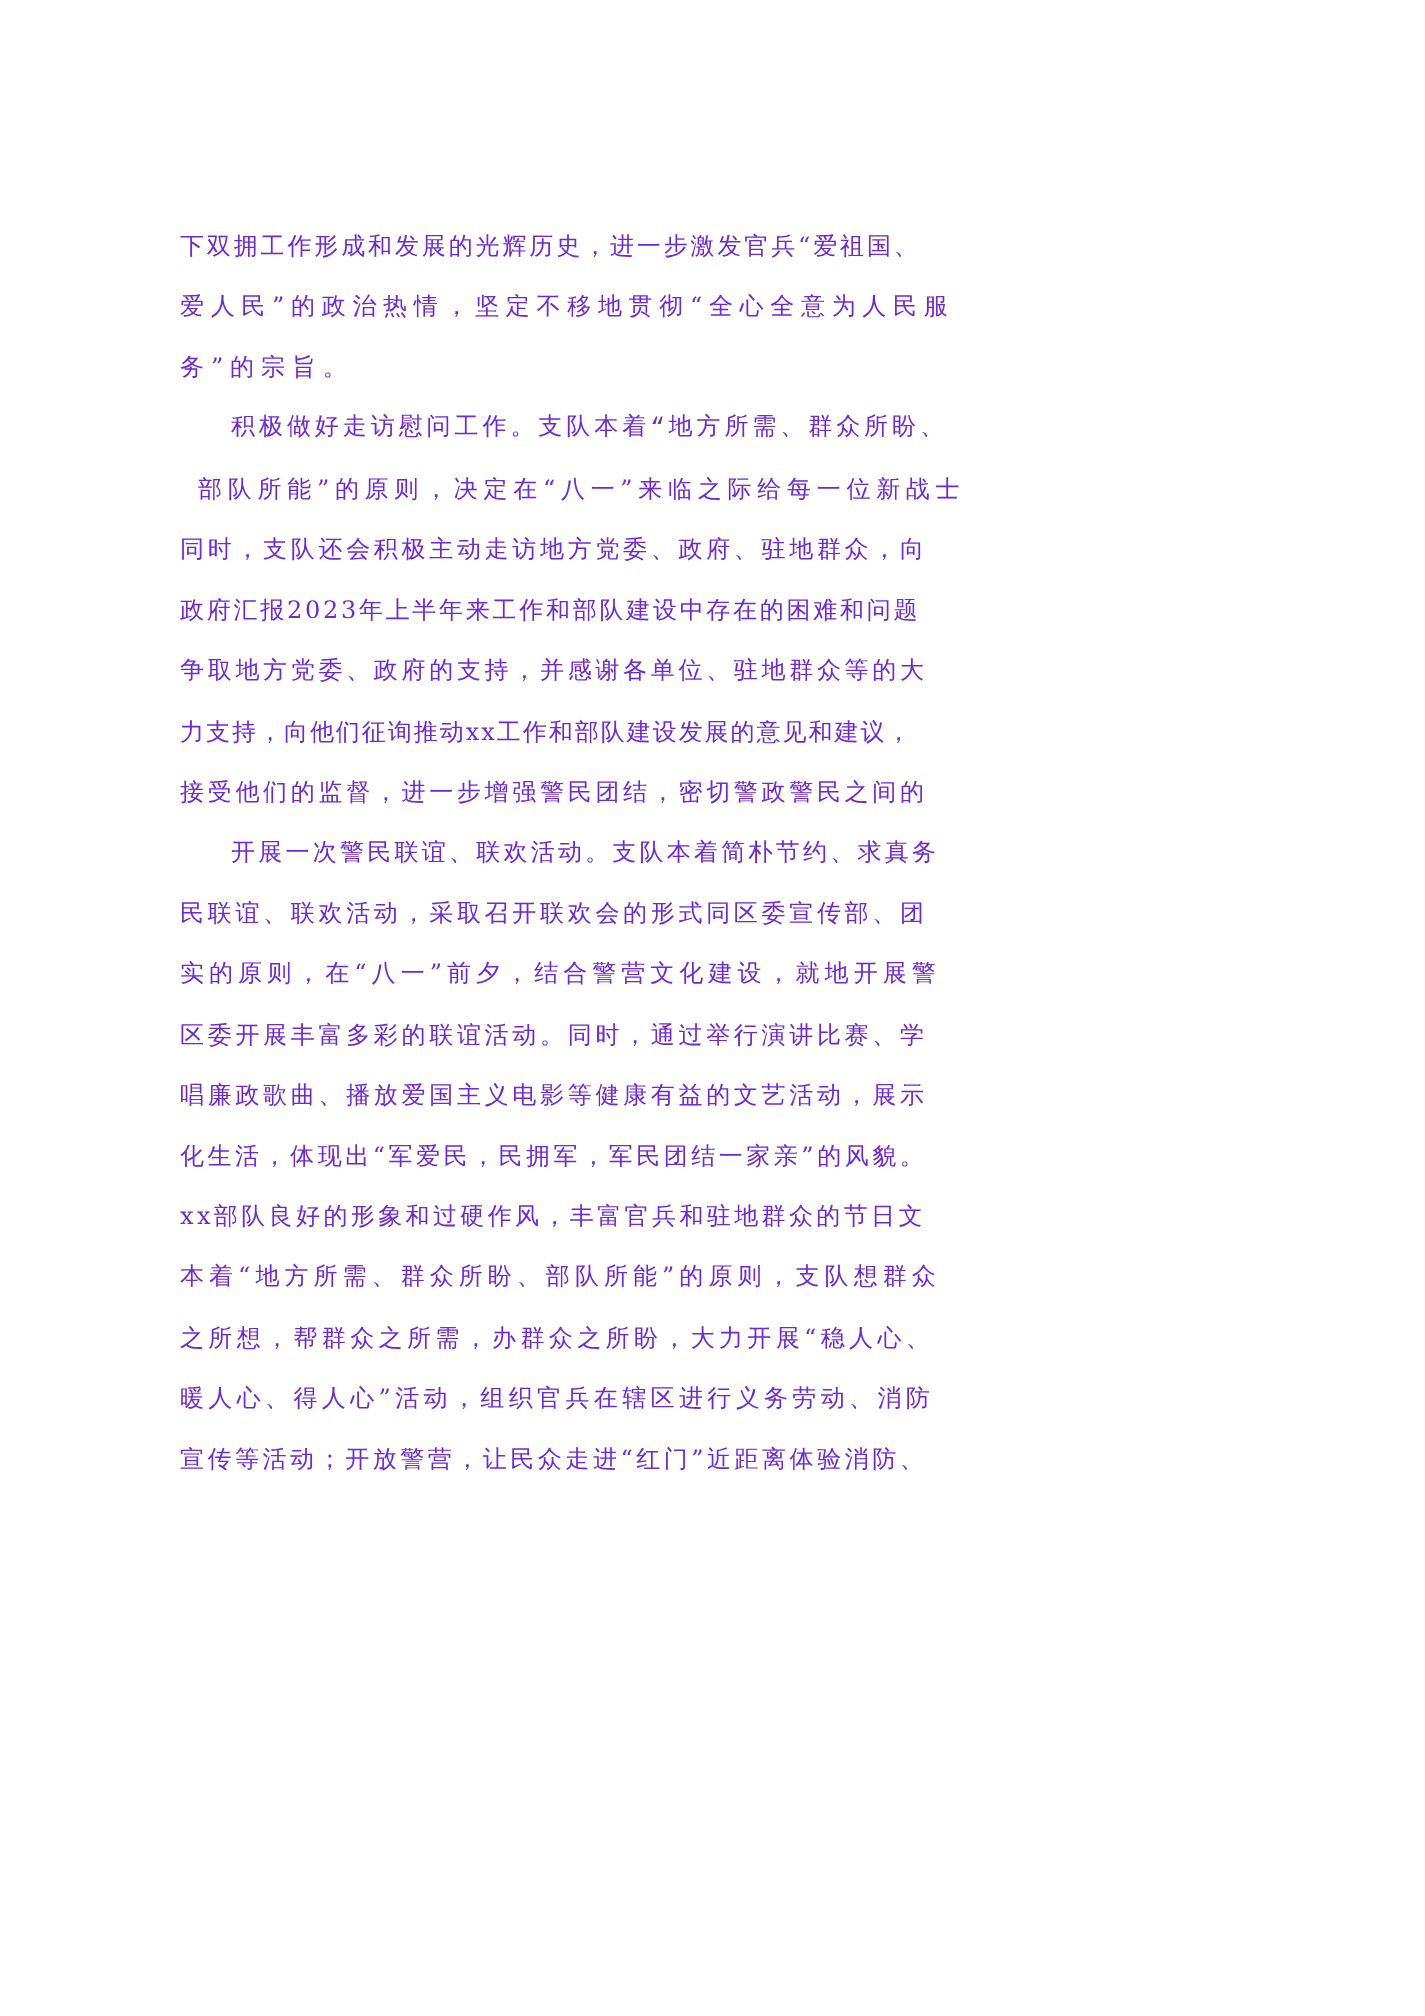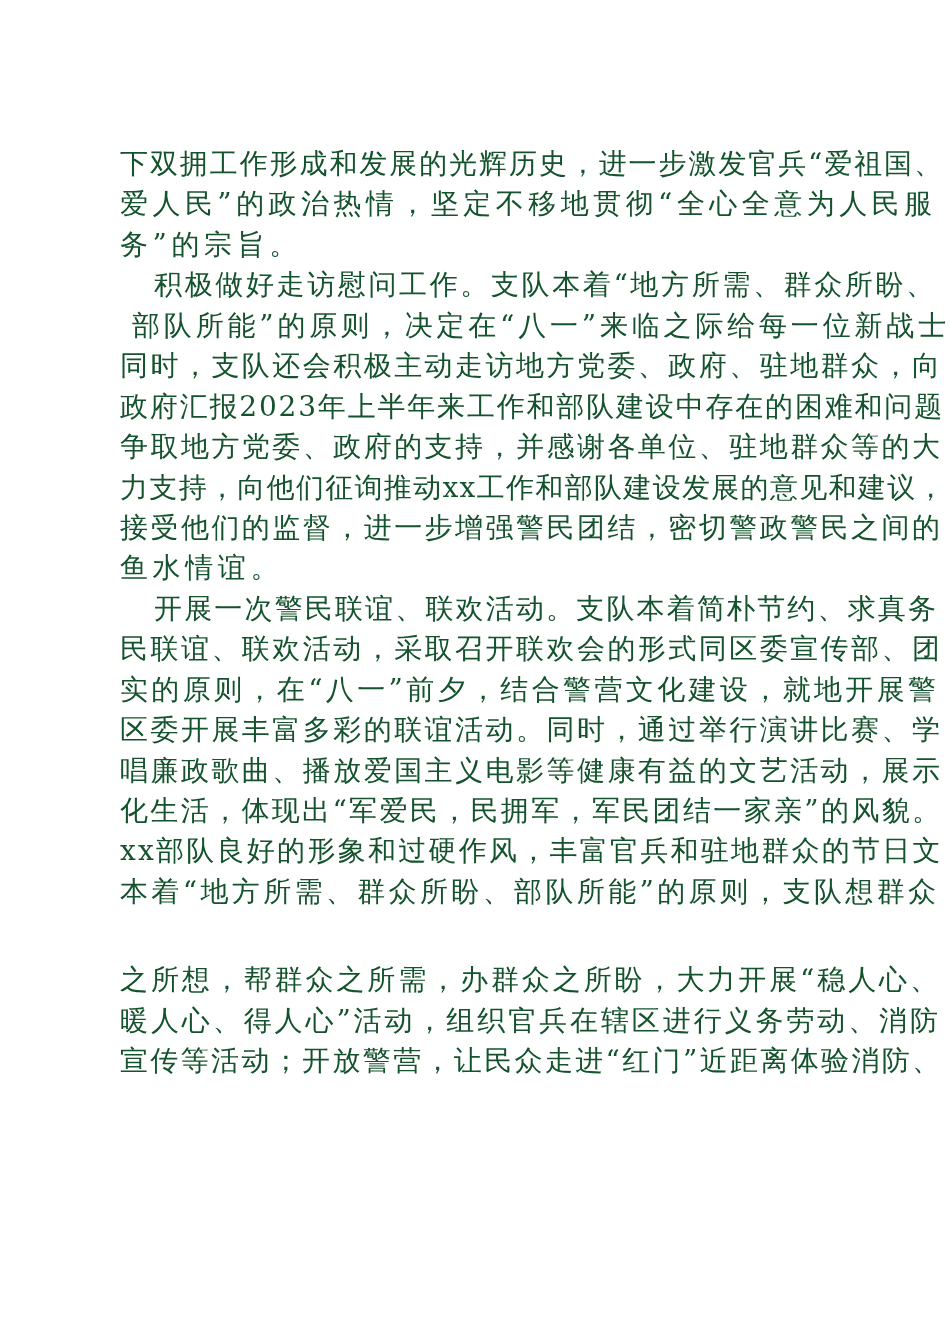--- a/index.html
+++ b/index.html
@@ -16,22 +16,22 @@
   .page {
     position: absolute;
     left: 120px;
     top: 144px;
     width: 712px;
   }
   .line {
     height: 40.45px;
     line-height: 40.45px;
     font-family: "DejaVu Serif", "Liberation Serif", serif;
-    font-size: 28px;
-    color: #14532d;
+    font-size: 16px;
+    color: #6d28d9;
     white-space: nowrap;
     overflow: visible;
   }
   .line.full {
     text-align: justify;
     text-align-last: justify;
   }
   .line.last {
     text-align: left;
     letter-spacing: 4.6px;
@@ -40,32 +40,31 @@
     padding-left: 34px;
   }
 </style>
 </head>
 <body>
 
 <div class="page">
   <div class="line full" style="letter-spacing: 1.91551px; text-align: left; text-align-last: left;">下双拥工作形成和发展的光辉历史，进一步激发官兵“爱祖国、</div>
   <div class="line full" style="letter-spacing: 4.45812px; text-align: left; text-align-last: left;">爱人民”的政治热情，坚定不移地贯彻“全心全意为人民服</div>
   <div class="line last">务”的宗旨。</div>
-  <div class="line full indent" style="letter-spacing: 2.62875px; text-align: left; text-align-last: left;">积极做好走访慰问工作。支队本着“地方所需、群众所盼、</div>
+  <div class="line full indent" style="letter-spacing: 2.62875px; text-align: left; text-align-last: left; font-family: Liberation Mono, monospace;">积极做好走访慰问工作。支队本着“地方所需、群众所盼、</div>
   <div class="line full" style="letter-spacing: 3.8149px; text-align: left; text-align-last: left; margin-left: 12px;">部队所能”的原则，决定在“八一”来临之际给每一位新战士</div>
   <div class="line full" style="letter-spacing: 2.46154px; text-align: left; text-align-last: left;">同时，支队还会积极主动走访地方党委、政府、驻地群众，向</div>
   <div class="line full" style="letter-spacing: 1.81864px; text-align: left; text-align-last: left;">政府汇报2023年上半年来工作和部队建设中存在的困难和问题</div>
   <div class="line full" style="letter-spacing: 2.46154px; text-align: right; text-align-last: left;">争取地方党委、政府的支持，并感谢各单位、驻地群众等的大</div>
   <div class="line full" style="letter-spacing: 1.31864px; text-align: left; text-align-last: left;">力支持，向他们征询推动xx工作和部队建设发展的意见和建议，</div>
   <div class="line full" style="letter-spacing: 2.46154px; text-align: left; text-align-last: left;">接受他们的监督，进一步增强警民团结，密切警政警民之间的</div>
-  <div class="line last">鱼水情谊。</div>
   <div class="line full indent" style="letter-spacing: 2.16px; text-align: left; text-align-last: left;">开展一次警民联谊、联欢活动。支队本着简朴节约、求真务</div>
   <div class="line full" style="letter-spacing: 2.46154px; text-align: left; text-align-last: left;">民联谊、联欢活动，采取召开联欢会的形式同区委宣传部、团</div>
   <div class="line full" style="letter-spacing: 3.36358px; text-align: left; text-align-last: left;">实的原则，在“八一”前夕，结合警营文化建设，就地开展警</div>
   <div class="line full" style="letter-spacing: 2.46154px; text-align: center; text-align-last: left;">区委开展丰富多彩的联谊活动。同时，通过举行演讲比赛、学</div>
   <div class="line full" style="letter-spacing: 2.46154px; text-align: left; text-align-last: left;">唱廉政歌曲、播放爱国主义电影等健康有益的文艺活动，展示</div>
   <div class="line full" style="letter-spacing: 2.35012px; text-align: left; text-align-last: left;">化生活，体现出“军爱民，民拥军，军民团结一家亲”的风貌。</div>
   <div class="line full" style="letter-spacing: 2.25637px; text-align: left; text-align-last: left;">xx部队良好的形象和过硬作风，丰富官兵和驻地群众的节日文</div>
   <div class="line full" style="letter-spacing: 3.36358px; text-align: left; text-align-last: left;">本着“地方所需、群众所盼、部队所能”的原则，支队想群众</div>
-  <div class="line full" style="letter-spacing: 2.91226px; text-align: left; text-align-last: left; margin-top: 48px;">之所想，帮群众之所需，办群众之所盼，大力开展“稳人心、</div>
+  <div class="line full" style="letter-spacing: 2.91226px; text-align: left; text-align-last: left;">之所想，帮群众之所需，办群众之所盼，大力开展“稳人心、</div>
   <div class="line full" style="letter-spacing: 2.91226px; text-align: center; text-align-last: left;">暖人心、得人心”活动，组织官兵在辖区进行义务劳动、消防</div>
   <div class="line full" style="letter-spacing: 2.35012px; text-align: left; text-align-last: left;">宣传等活动；开放警营，让民众走进“红门”近距离体验消防、</div>
 </div>
 
 </body></html>

